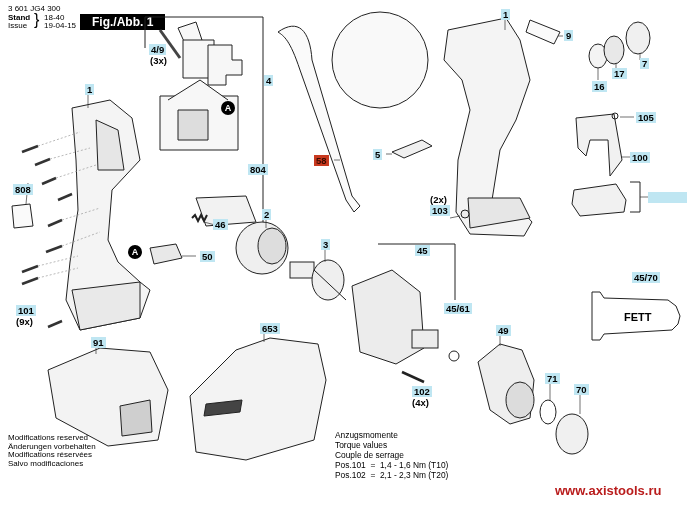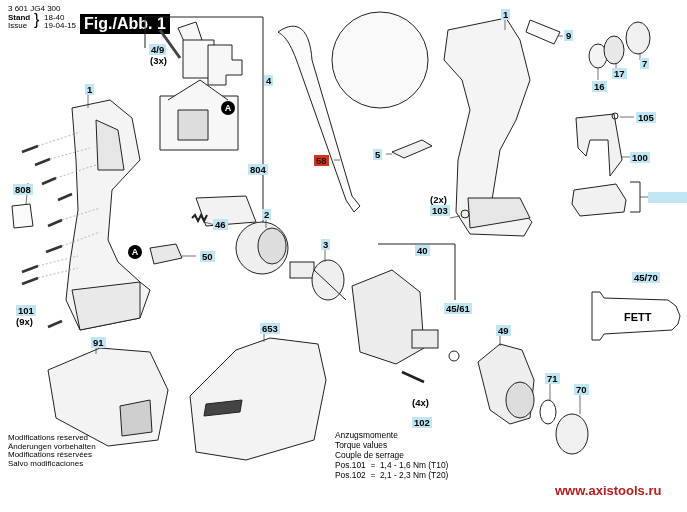--- a/index.html
+++ b/index.html
@@ -1,19 +1,19 @@
 <!DOCTYPE html>
 <html><head>
 <meta charset="utf-8">
 <style>
   html, body { margin:0; padding:0; background:#ffffff; }
   body { width:687px; height:512px; position:relative; overflow:hidden; font-family:"Liberation Sans", sans-serif; color:#000; }
   .abs { position:absolute; }
   .hdr { font-size:8px; line-height:9px; }
-  .fig { background:#000; color:#fff; font-weight:bold; font-size:16px; padding:1px 4px; }
+  .fig { background:#000; color:#fff; font-weight:bold; font-size:12px; padding:1px 12px; }
   .lbl { position:absolute; background:#bfe6f2; color:#000; font-weight:bold; font-size:9.5px; line-height:11px; padding:0 2px; }
   .lbl.red { background:#c8391f; color:#3a0a00; }
   .qty { position:absolute; font-weight:bold; font-size:9.5px; line-height:11px; }
   .note { font-size:8px; line-height:8.6px; }
   .torque { font-size:8.4px; line-height:10px; }
   .url { color:#b91c1c; font-weight:bold; font-size:13px; }
   svg.draw { position:absolute; left:0; top:0; }
   .circA { position:absolute; width:14px; height:14px; border-radius:50%; background:#000; color:#fff; font-size:9px; font-weight:bold; text-align:center; line-height:14px; }
   .fett { position:absolute; font-weight:bold; font-size:11px; }
 </style>
@@ -176,33 +176,33 @@
 <span class="lbl" style="left:501px;top:9px;">1</span>
 <span class="lbl" style="left:262px;top:209px;">2</span>
 <span class="lbl" style="left:321px;top:239px;">3</span>
 <span class="lbl" style="left:264px;top:75px;">4</span>
 <span class="lbl" style="left:149px;top:44px;">4/9</span>
 <span class="lbl" style="left:373px;top:149px;">5</span>
 <span class="lbl" style="left:640px;top:58px;">7</span>
 <span class="lbl" style="left:564px;top:30px;">9</span>
 <span class="lbl" style="left:592px;top:81px;">16</span>
 <span class="lbl" style="left:612px;top:68px;">17</span>
-<span class="lbl" style="left:415px;top:245px;">40</span>
+<span class="lbl" style="left:415px;top:245px;">45</span>
 <span class="lbl" style="left:444px;top:303px;">45/61</span>
 <span class="lbl" style="left:632px;top:272px;">45/70</span>
 <span class="lbl" style="left:213px;top:219px;">46</span>
 <span class="lbl" style="left:496px;top:325px;">49</span>
 <span class="lbl" style="left:200px;top:251px;">50</span>
 <span class="lbl red" style="left:314px;top:155px;">58</span>
 <span class="lbl" style="left:574px;top:384px;">70</span>
 <span class="lbl" style="left:545px;top:373px;">71</span>
 <span class="lbl" style="left:91px;top:337px;">91</span>
 <span class="lbl" style="left:630px;top:152px;">100</span>
 <span class="lbl" style="left:16px;top:305px;">101</span>
-<span class="lbl" style="left:412px;top:386px;margin-top:31px;">102</span>
+<span class="lbl" style="left:412px;top:386px;">102</span>
 <span class="lbl" style="left:430px;top:205px;">103</span>
 <span class="lbl" style="left:636px;top:112px;">105</span>
 <span class="lbl" style="left:260px;top:323px;">653</span>
 <span class="lbl" style="left:648px;top:192px;padding-left:44px;">658</span>
 <span class="lbl" style="left:248px;top:164px;">804</span>
 <span class="lbl" style="left:13px;top:184px;">808</span>
 
 <span class="qty" style="left:150px;top:55px;">(3x)</span>
 <span class="qty" style="left:16px;top:316px;">(9x)</span>
 <span class="qty" style="left:412px;top:397px;">(4x)</span>

